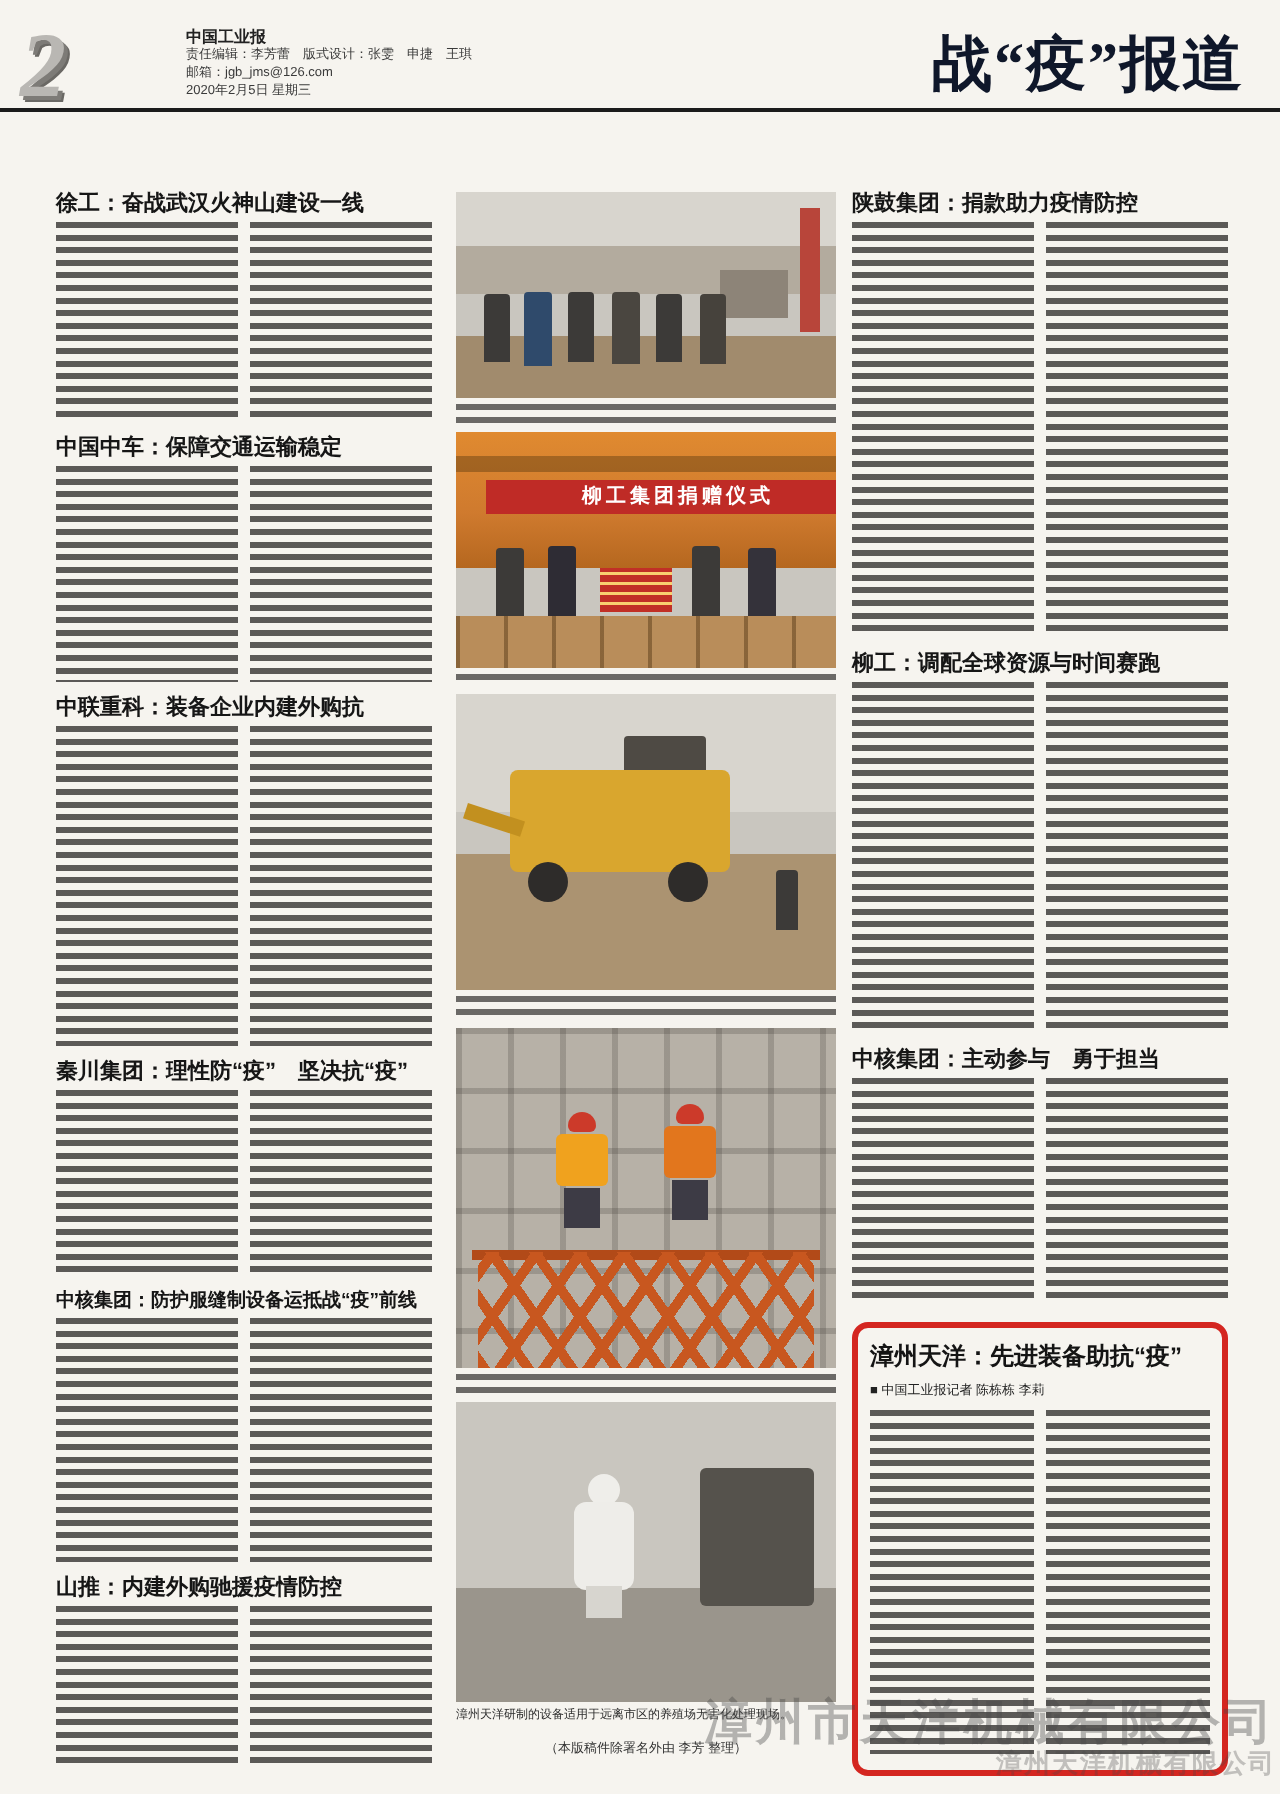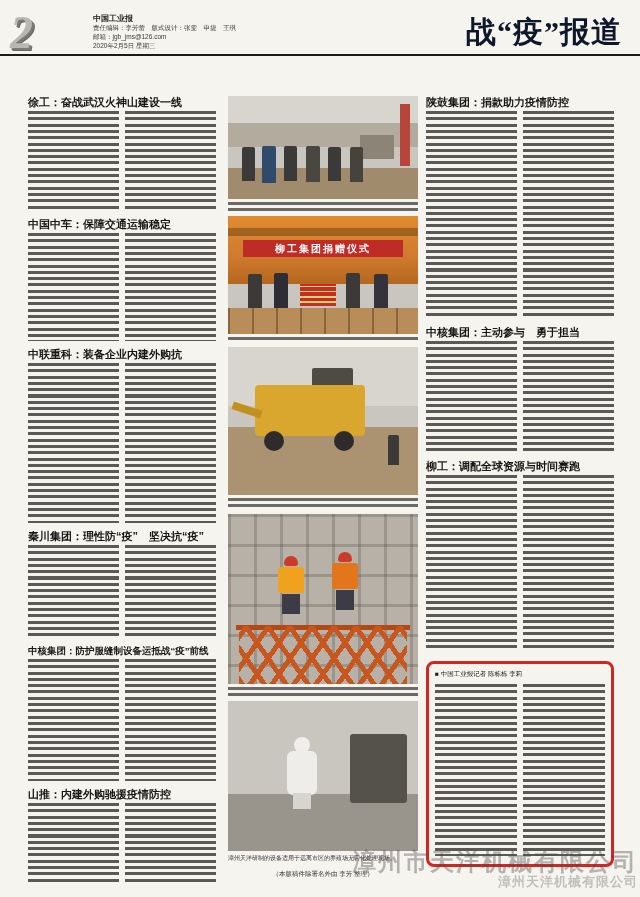--- a/index.html
+++ b/index.html
@@ -38,21 +38,21 @@
   .figure{position:absolute; border-radius:2px 2px 0 0; background:#3c3a38;}
 
   .p1-build{position:absolute; left:0; top:26%; width:100%; height:24%; background:#b3ab9e;}
   .p1-ground{position:absolute; left:0; bottom:0; width:100%; height:30%; background:#a18b6d;}
   .p1-crane{position:absolute; right:8px; top:8%; width:10px; height:60%; background:#b8453a;}
   .p1-truck{position:absolute; right:24px; top:38%; width:34px; height:24px; background:#8d8478;}
 
   .p2-machine{position:absolute; left:0; top:0; width:100%; height:58%; background:linear-gradient(#e08a30,#cf7a2e 60%,#b5671f);}
   .p2-machine:before{content:""; position:absolute; left:0; top:18%; width:100%; height:8px; background:rgba(60,40,10,.35);}
   .p2-banner{position:absolute; left:8%; top:20%; width:84%; height:17px; background:#bf2b26; color:#ffffff;
-             font-size:10px; font-weight:bold; text-align:center; line-height:17px; letter-spacing:2px;}
+             font-size:10px; font-weight:bold; text-align:center; line-height:17px; letter-spacing:2px;padding-left:16px;}
   .p2-crates{position:absolute; left:0; bottom:0; width:100%; height:22%; background:#b98d5a;
              background-image:repeating-linear-gradient(90deg, rgba(90,60,25,.5) 0 2px, rgba(0,0,0,0) 2px 24px);}
   .p2-sign{position:absolute; left:38%; bottom:24%; width:36px; height:22px; background:#c12f26;
            background-image:repeating-linear-gradient(to bottom, rgba(255,225,120,.9) 2px 3.5px, rgba(0,0,0,0) 3.5px 7px);}
 
   .p3-dirt{position:absolute; left:0; bottom:0; width:100%; height:46%; background:#ab9371;}
   .p3-loader{position:absolute; left:14%; top:26%; width:58%; height:34%; background:#d9a62e; border-radius:4px;}
   .p3-cab{position:absolute; left:44%; top:14%; width:22%; height:18%; background:#4e4a44; border-radius:2px;}
   .p3-wheel{position:absolute; width:20px; height:20px; border-radius:50%; background:#2e2c2a;}
   .p3-arm{position:absolute; left:2%; top:40%; width:16%; height:8px; background:#c2901f; transform:rotate(18deg);}
@@ -226,35 +226,36 @@
 
   <div class="col col-right">
     <section class="article">
       <h2 class="art-title">陕鼓集团：捐款助力疫情防控</h2>
       <div class="body2col">
         <div class="greek" style="height:208px"></div>
         <div class="greek" style="height:208px"></div>
       </div>
     </section>
     <section class="article">
+      <h2 class="art-title">柳工：调配全球资源与时间赛跑</h2>
+      <div class="body2col">
+        <div class="greek" style="height:176px"></div>
+        <div class="greek" style="height:176px"></div>
+      </div>
+    </section>
+    <section class="article">
       <h2 class="art-title">中核集团：主动参与　勇于担当</h2>
       <div class="body2col">
         <div class="greek" style="height:112px"></div>
         <div class="greek" style="height:112px"></div>
       </div>
     </section>
-    <section class="article">
-      <h2 class="art-title">柳工：调配全球资源与时间赛跑</h2>
-      <div class="body2col">
-        <div class="greek" style="height:176px"></div>
-        <div class="greek" style="height:176px"></div>
-      </div>
-    </section>
 
     <section class="featured">
+      <h2 class="f-title">漳州天洋：先进装备助抗“疫”</h2>
       <div class="f-byline">■ 中国工业报记者 陈栋栋 李莉</div>
       <div class="body2col">
         <div class="greek" style="height:172px"></div>
         <div class="greek" style="height:172px"></div>
       </div>
     </section>
   </div>
 
   <div class="watermark">
     <div class="w1">漳州市天洋机械有限公司</div>

